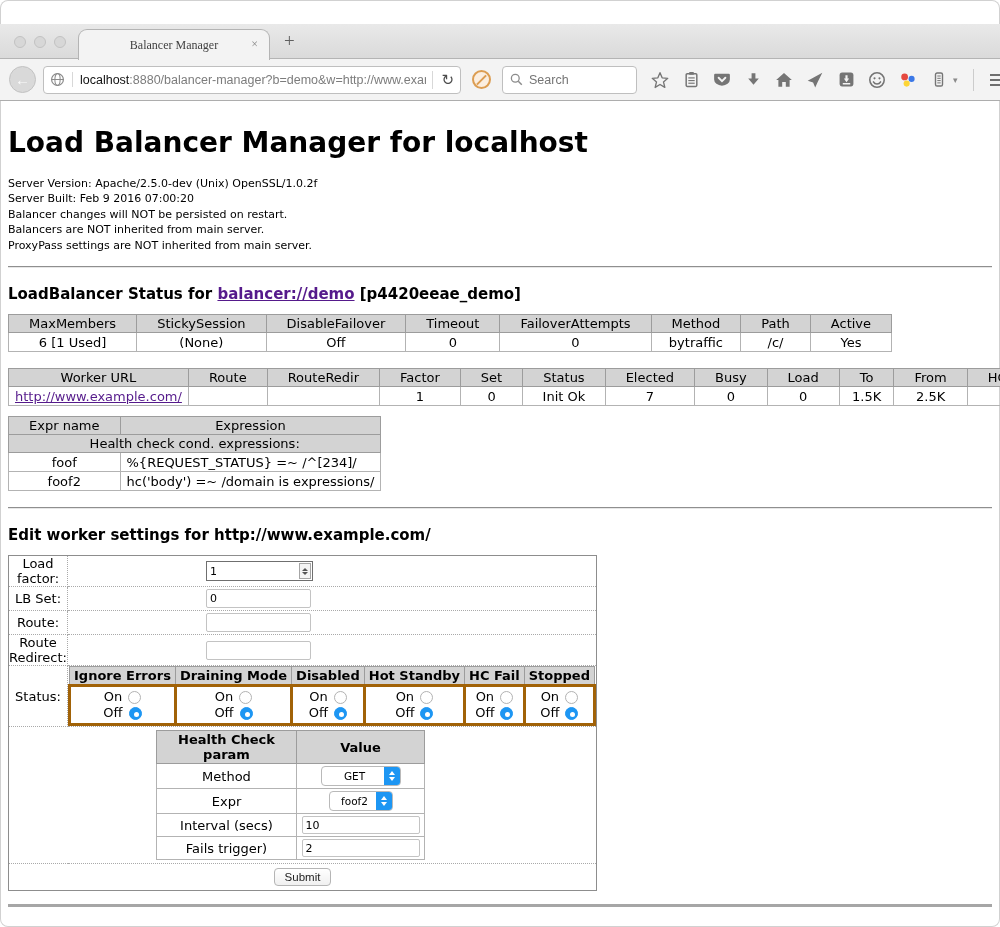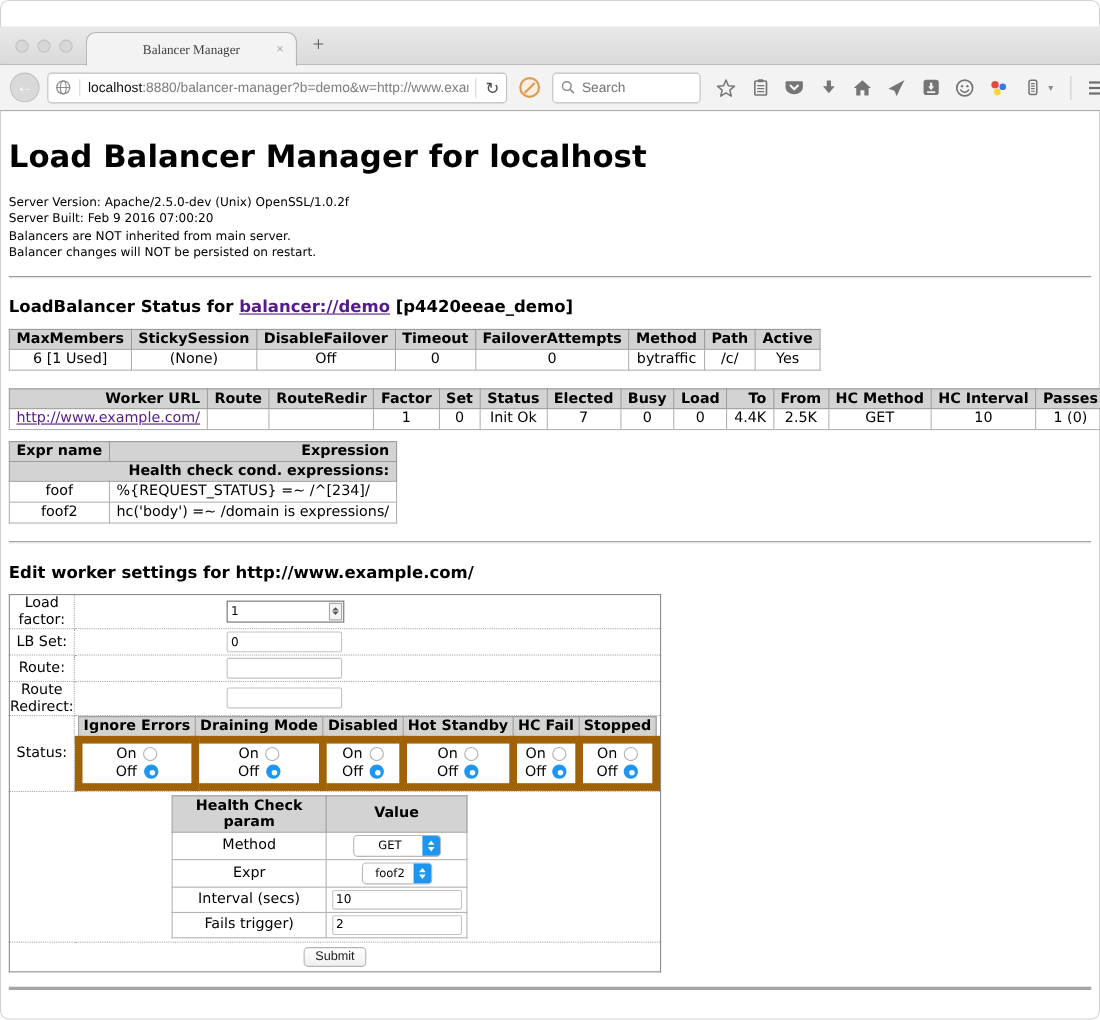--- a/index.html
+++ b/index.html
@@ -65,22 +65,22 @@
   .content { padding:0 8px; color:#000; }
   h1 { font-size:28px; margin:25px 0 17px; font-weight:bold; }
   .intro div { font-size:11px; line-height:15.4px; }
   hr.rule { border:0; border-top:1px solid #8f8f8f; border-bottom:1px solid #e7e7e7;
             margin:13px 0; }
   hr.rule-bottom { border:0; height:3px; background:#a6a6a6; margin:13px 0; }
   h3 { font-size:15px; margin:17px 0 11px; font-weight:bold; }
   a.plink { color:#551a8b; text-decoration:underline; }
 
   table.apache { border-collapse:collapse; font-size:13px; margin-bottom:16px; }
-  table.apache th { background:#d3d3d3; font-weight:bold; padding:1px 6px;
-                    border:1px solid #9c9c9c; text-align:right; white-space:nowrap; }
+  table.apache th { background:#d3d3d3; font-weight:normal; padding:1px 20px;
+                    border:1px solid #9c9c9c; text-align:center; white-space:nowrap; }
   table.apache td { padding:1px 6px; border:1px solid #b3b3b3; text-align:center;
                     white-space:nowrap; height:19px; }
   table.worker { width:984px; margin-bottom:10px; }
   table.hcexpr td { text-align:center; }
   table.hcexpr td.expr { text-align:left; }
 
   
   table.form { border-collapse:collapse; width:565px; font-size:13px;
                border:1px solid #8d8d8d; margin-bottom:0; }
   table.form > tbody > tr > td { border:1px dotted #a9a9a9; }
@@ -98,21 +98,21 @@
              background:#f4f4f4; display:flex; flex-direction:column;
              align-items:center; justify-content:center; gap:1px; margin-right:1px; }
   .spinner i { display:block; width:0; height:0; border-left:3px solid transparent;
                border-right:3px solid transparent; }
   .spinner .up { border-bottom:3px solid #555; }
   .spinner .dn { border-top:3px solid #555; }
 
   table.status { border-collapse:collapse; width:100%; font-size:13px; }
   table.status th { background:#d3d3d3; font-weight:bold; border:1px solid #9c9c9c;
                     padding:1px 4px; white-space:nowrap; }
-  table.status td { border:7px solid #a16207; padding:2px 4px; text-align:left; }
+  table.status td { border:3px solid #a16207; padding:2px 4px; text-align:left; }
   .st-line { display:flex; align-items:center; justify-content:center; gap:6px;
              line-height:16px; }
   .radio { display:inline-block; width:13px; height:13px; border-radius:50%;
            background:#fff; border:1px solid #b2b2b2; position:relative; }
   .radio.checked { background:#1d96f3; border-color:#1d96f3; }
   .radio.checked::after { content:""; position:absolute; width:5px; height:5px;
            border-radius:50%; background:#fff; top:4px; left:4px; }
 
   td.hc-holder { padding:3px 0 3px 147px !important; }
   table.hc { border-collapse:collapse; font-size:13px; }
@@ -264,22 +264,23 @@
 
     </div>
   </div>
 
   <div class="content">
     <h1>Load Balancer Manager for localhost</h1>
 
     <div class="intro">
       <div>Server Version: Apache/2.5.0-dev (Unix) OpenSSL/1.0.2f</div>
       <div>Server Built: Feb 9 2016 07:00:20</div>
+      <div>Balancer changes will NOT be persisted on restart.</div>
       <div>Balancers are NOT inherited from main server.</div>
-      <div>Balancer changes will NOT be persisted on restart.</div>
+      <div>ProxyPass settings are NOT inherited from main server.</div>
     </div>
 
     <hr class="rule">
 
     <h3><span>LoadBalancer Status for </span><a href="#" class="plink">balancer://demo</a><span> [p4420eeae_demo]</span></h3>
 
     <table class="apache">
       <tbody>
           <tr>
         <th>MaxMembers</th>
@@ -326,21 +327,21 @@
       <tr>
         <td><a href="#" class="plink">http://www.example.com/</a></td>
         <td></td>
         <td></td>
         <td>1</td>
         <td>0</td>
         <td>Init Ok</td>
         <td>7</td>
         <td>0</td>
         <td>0</td>
-        <td>4.4K</td>
+        <td>1.5K</td>
         <td>2.5K</td>
         <td>GET</td>
         <td>10</td>
         <td>1 (0)</td>
 
       </tr>
     </tbody>
       </table>
 
     <table class="apache hcexpr">

